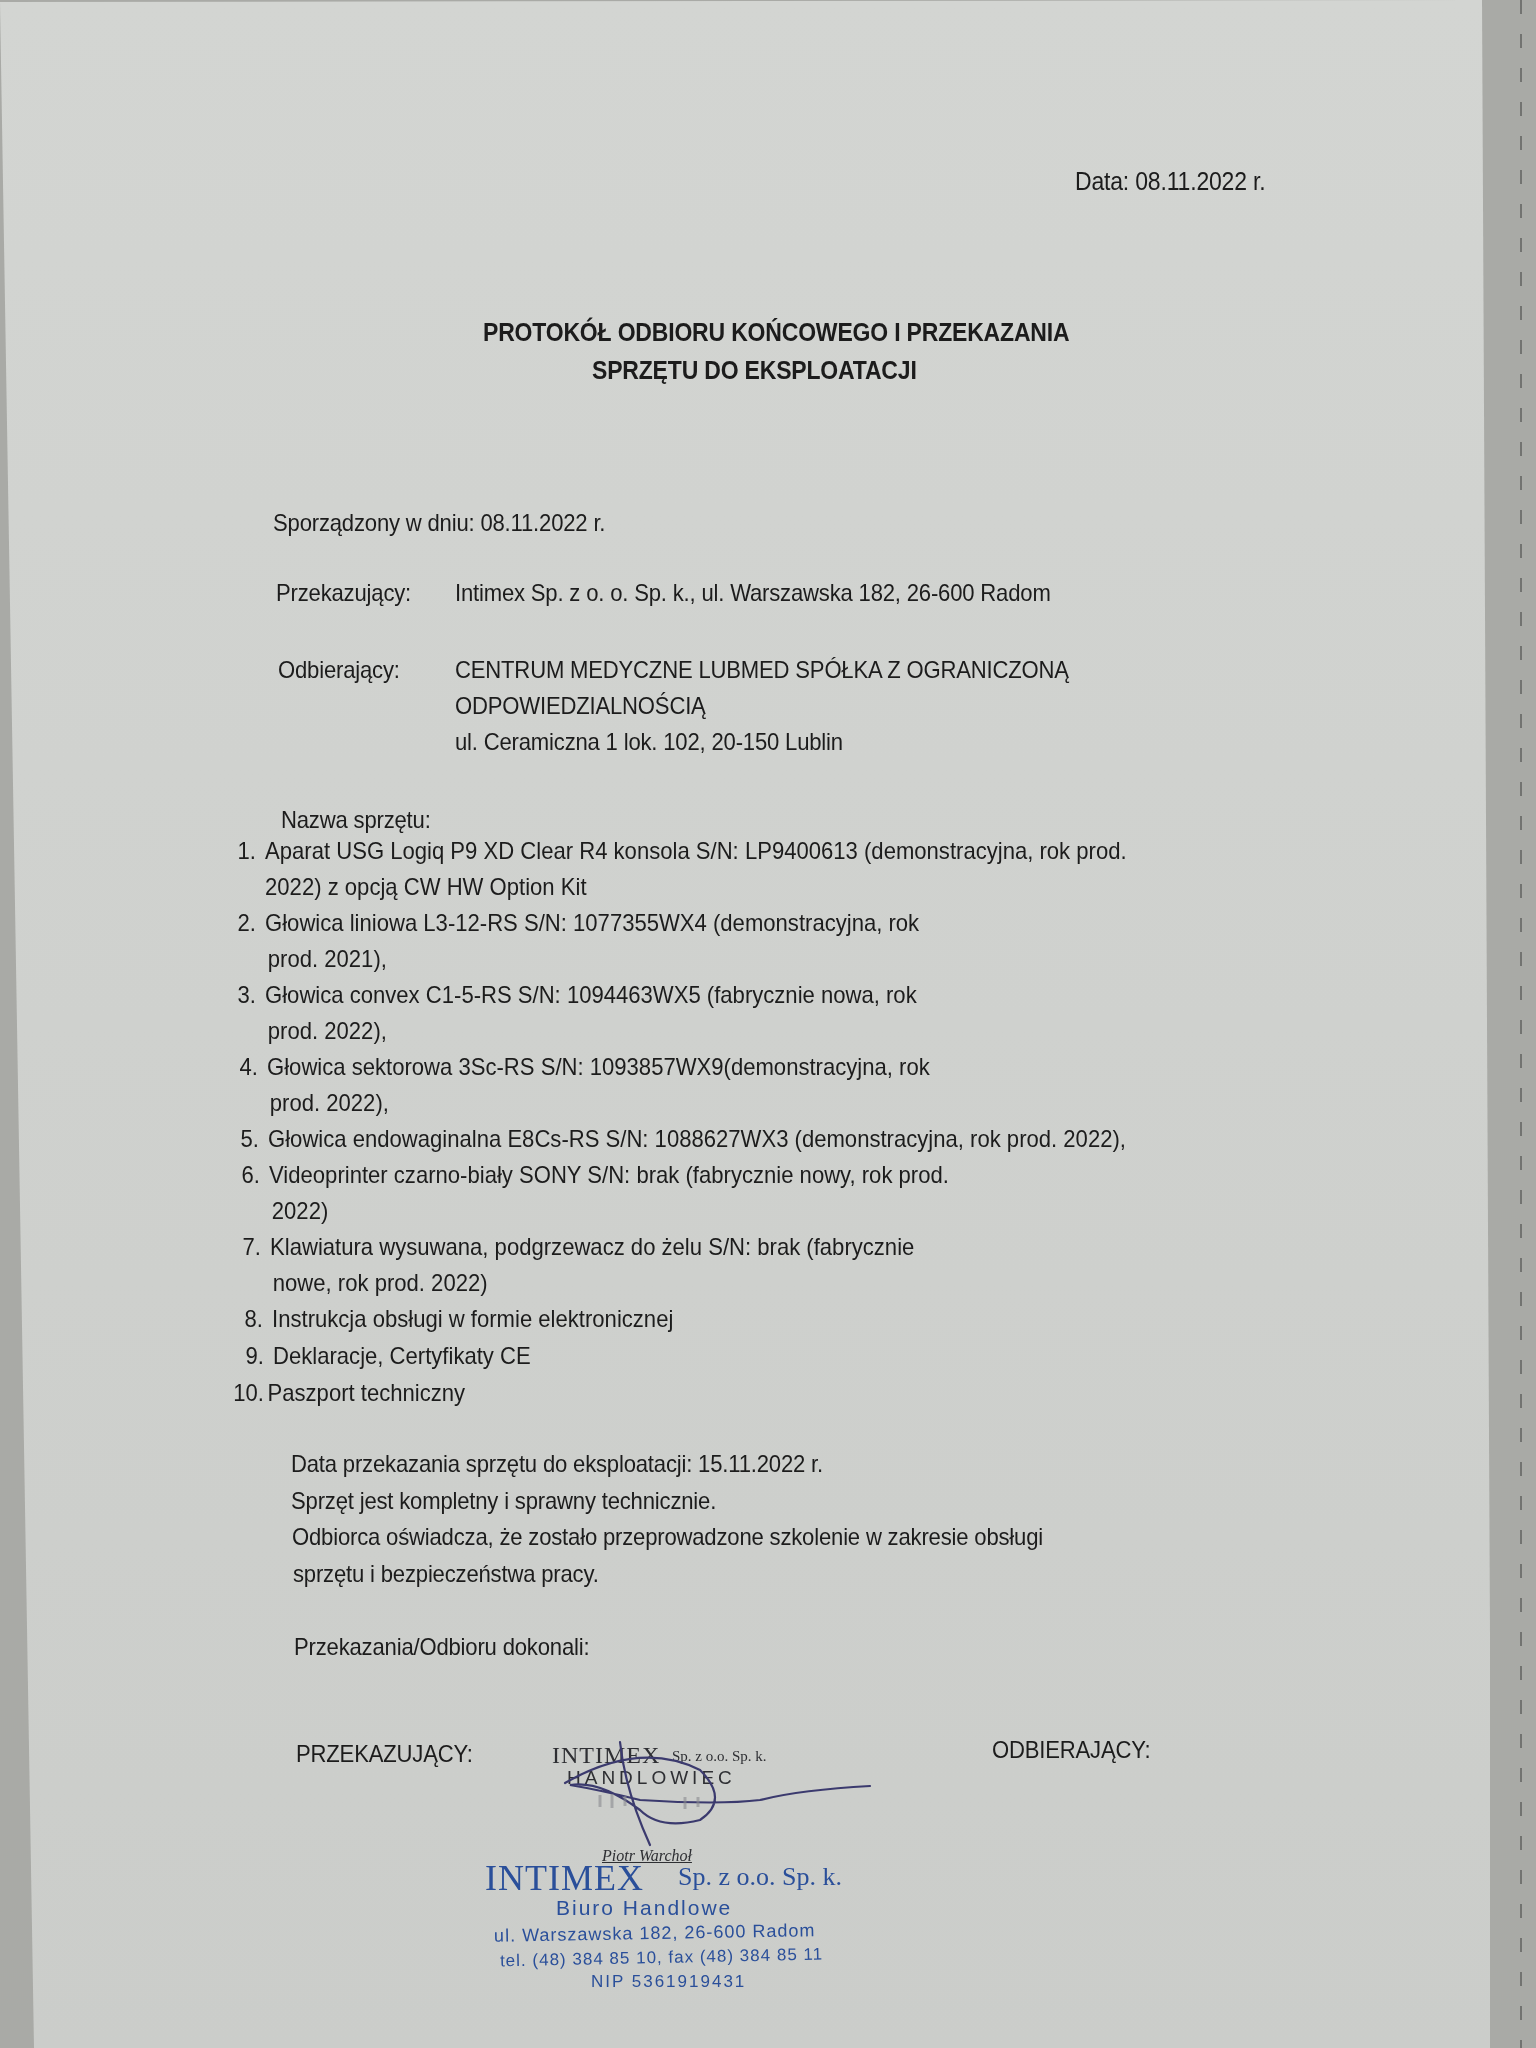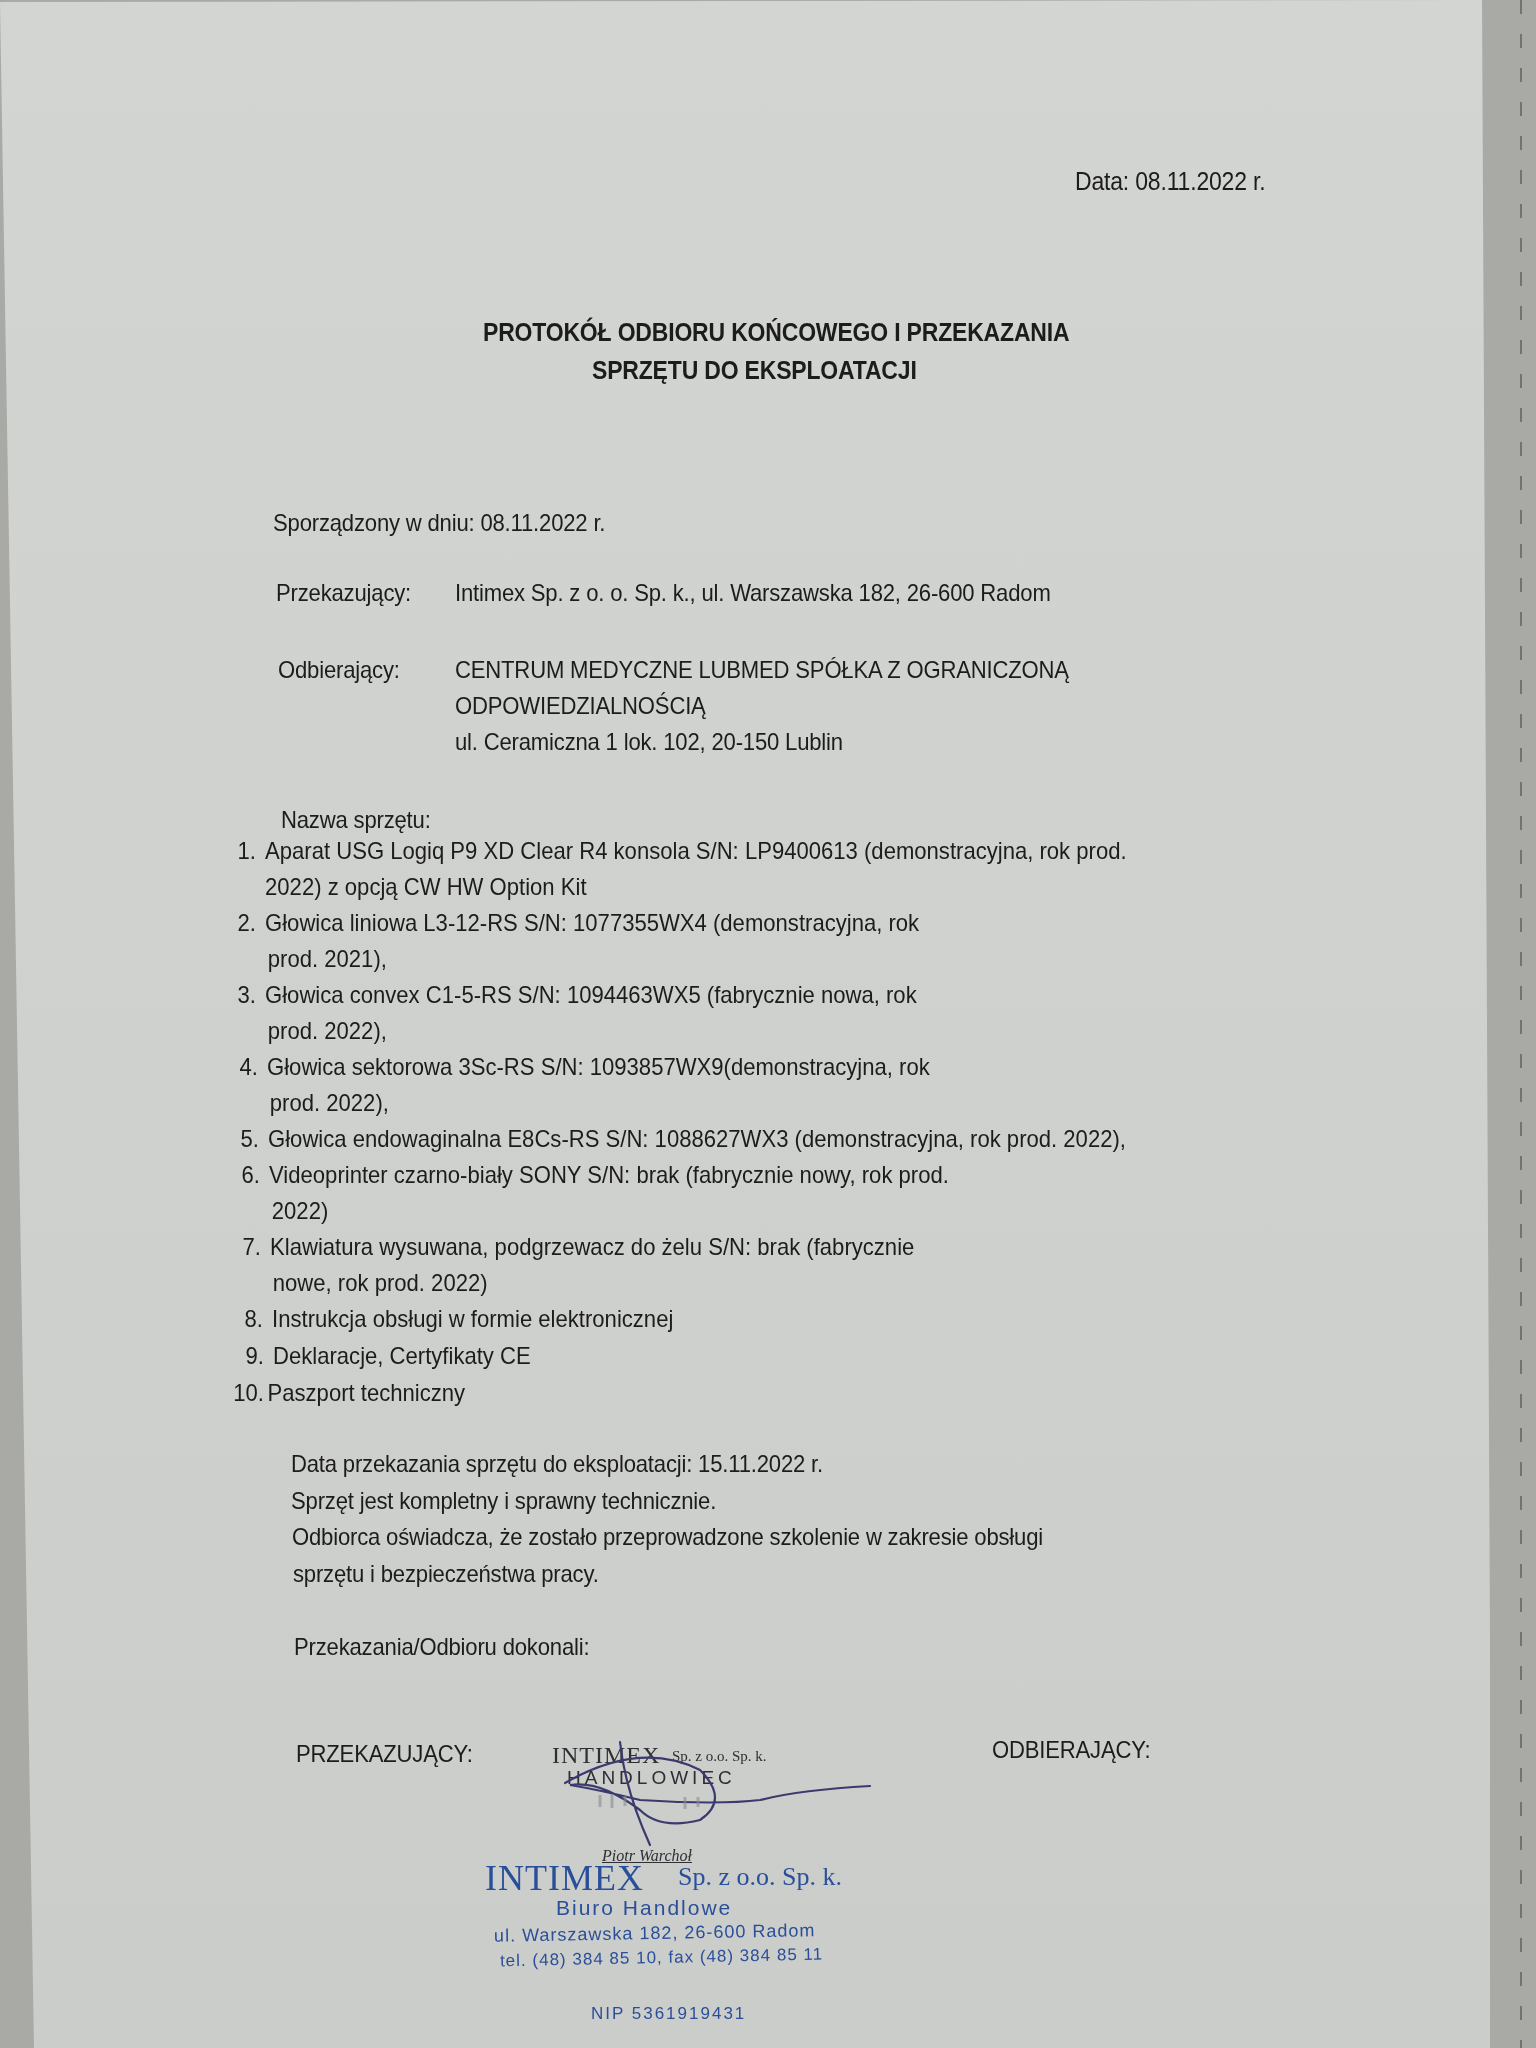--- a/index.html
+++ b/index.html
@@ -132,14 +132,14 @@
   <path d="M620 1742 Q 625 1790 650 1845 M 565 1783 Q 640 1740 700 1770 Q 730 1800 700 1820 Q 660 1830 640 1810 Q 600 1780 570 1785 Q 600 1790 640 1800 Q 720 1805 760 1800 Q 800 1790 870 1786" fill="none" stroke="#3b3a6e" stroke-width="2.2" stroke-linecap="round"></path>
   <path d="M600 1795 l0 12 M612 1794 l0 14 M625 1796 l0 10 M685 1797 l0 12 M698 1797 l0 10" stroke="#8a8b90" stroke-width="3" opacity="0.6"></path>
 </svg>
 
 <div>
   <div class="stamp blue" style="left:485px; top:1857px; font-size:36px; letter-spacing:1px;">INTIMEX</div>
   <div class="stamp blue" style="left:678px; top:1862px; font-size:26px;">Sp. z o.o. Sp. k.</div>
   <div class="stamp blue" style="left:556px; top:1896px; font-size:21px; letter-spacing:2px; font-family:'Liberation Sans', sans-serif;">Biuro Handlowe</div>
   <div class="stamp blue" style="left:494px; top:1923px; font-size:18px; letter-spacing:1px; font-family:'Liberation Sans', sans-serif; transform:rotate(-1deg);">ul. Warszawska 182, 26-600 Radom</div>
   <div class="stamp blue" style="left:500px; top:1948px; font-size:17px; letter-spacing:1px; font-family:'Liberation Sans', sans-serif; transform:rotate(-1.2deg);">tel. (48) 384 85 10, fax (48) 384 85 11</div>
-  <div class="stamp blue" style="left:591px; top:1972px; font-size:17px; letter-spacing:2px; font-family:'Liberation Sans', sans-serif;margin-top:32px;">NIP 5361919431</div>
+  <div class="stamp blue" style="left:591px; top:1972px; font-size:17px; letter-spacing:2px; font-family:'Liberation Sans', sans-serif;">NIP 5361919431</div>
 </div>
 
 </body></html>

